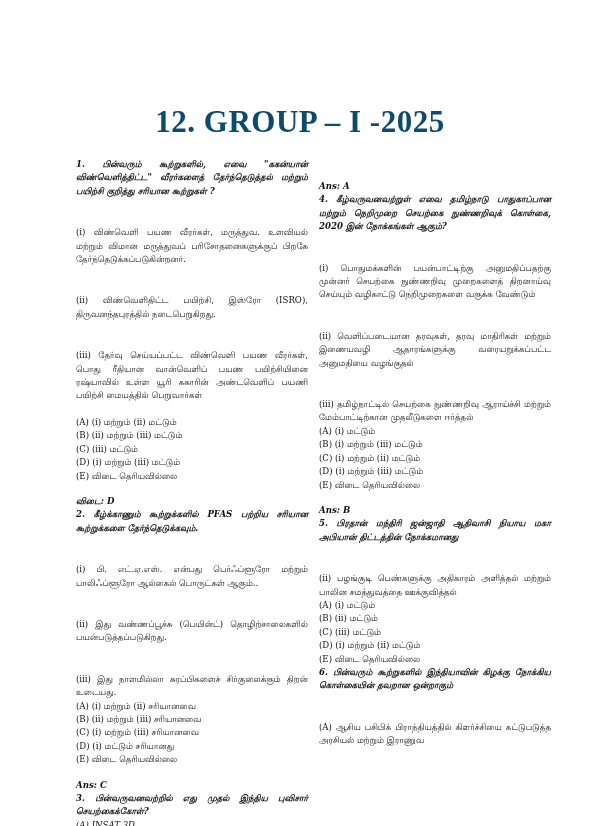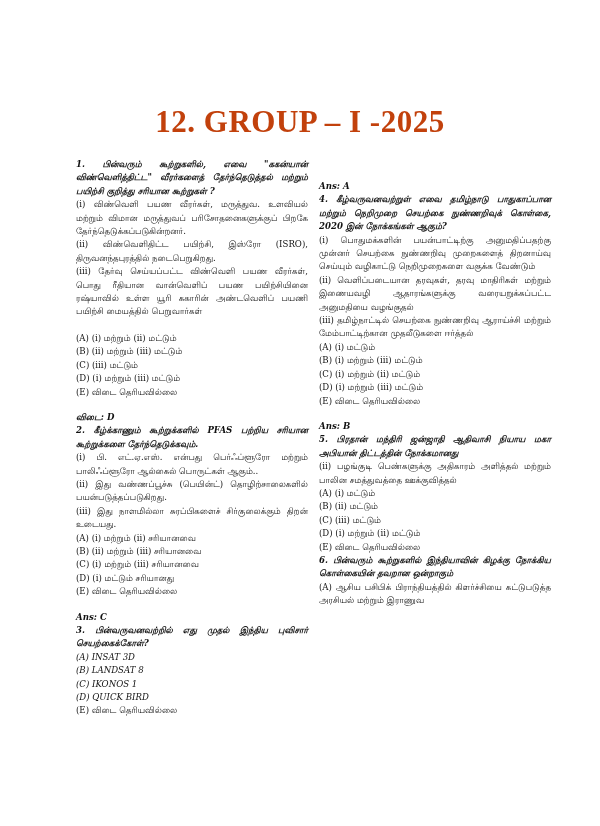--- a/index.html
+++ b/index.html
@@ -1,25 +1,25 @@
 <!DOCTYPE html>
 <html><head>
 <meta charset="utf-8">
 <style>
   html, body { margin: 0; padding: 0; background: #ffffff; }
   body { width: 600px; height: 826px; position: relative; overflow: hidden; color: #111; font-family: "DejaVu Serif", "Liberation Serif", serif; }
-  .title { position: absolute; top: 104px; left: 0; width: 600px; text-align: center; font-family: "Liberation Serif", "DejaVu Serif", serif; font-weight: bold; font-size: 31px; letter-spacing: 0.5px; color: #c2410c; }
+  .title { position: absolute; top: 104px; left: 0; width: 600px; text-align: center; font-family: "Liberation Serif", "DejaVu Serif", serif; font-weight: bold; font-size: 31px; letter-spacing: 0.5px; color: #0c4a6e; }
   .col { position: absolute; top: 158px; width: 232px; font-size: 8.6px; line-height: 13.4px; }
   .col.left { left: 76px; }
   .col.right { left: 319px; top: 165px; }
   .ans { font-weight: bold; font-style: italic; margin-top: 12px; }
   .ans.first { margin-top: 15px; }
   .q { font-weight: bold; text-align: justify; }
   .q i { font-style: italic; }
-  .stmt { text-align: justify; }
+  .stmt { text-align: justify; margin-top: 28px; }
   .opt { }
   .gap { height: 13px; }
   .it { font-style: italic; }
 </style>
 </head>
 <body>
 
 <div class="title">12. GROUP – I -2025</div>
 
 <div class="col left">

